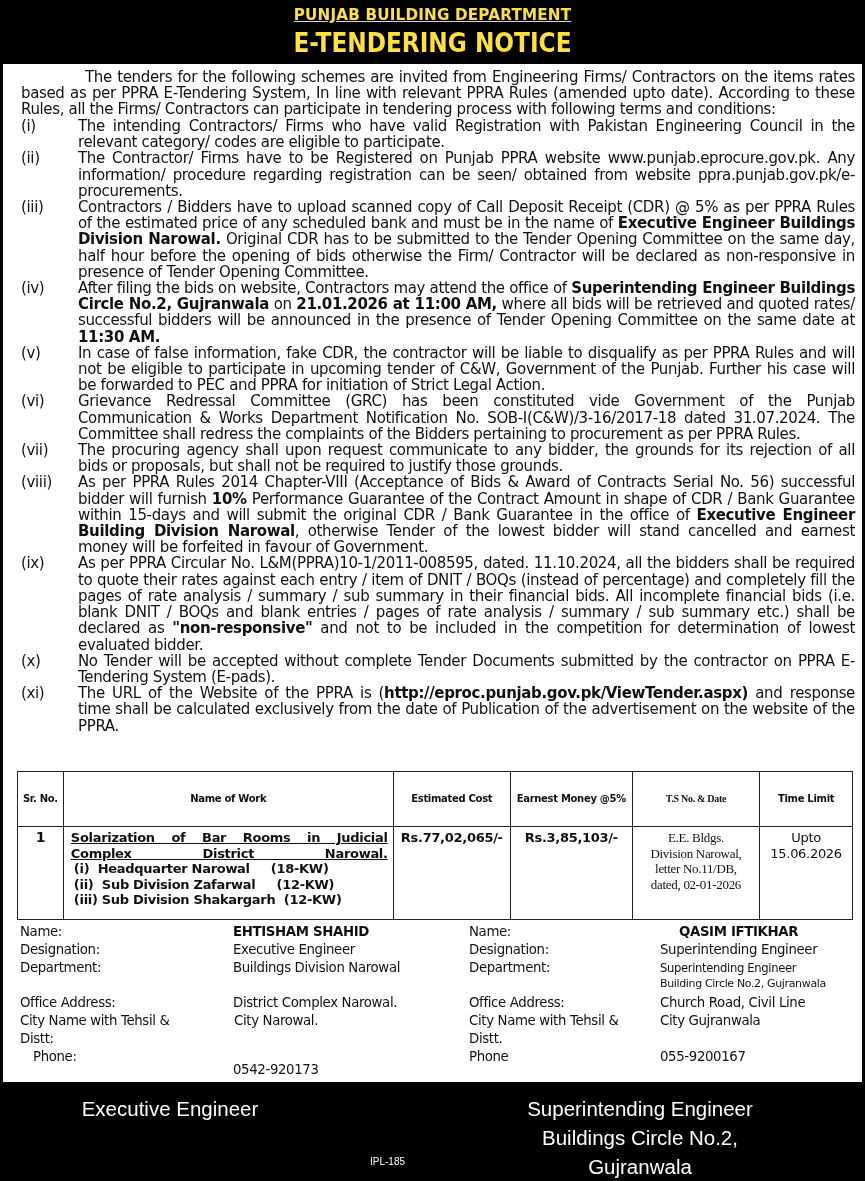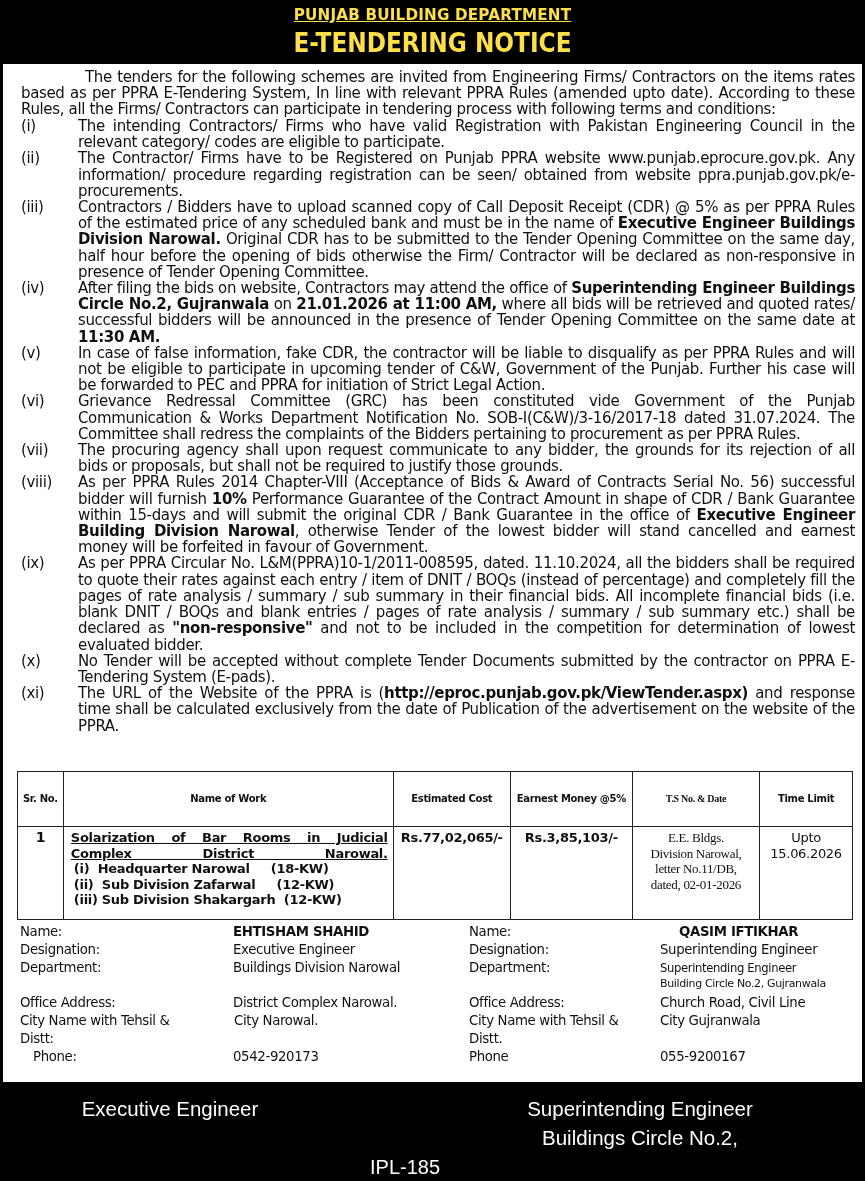--- a/index.html
+++ b/index.html
@@ -33,21 +33,21 @@
   .work-title { font-weight:bold; text-decoration:underline; text-align:justify; text-align-last:justify; padding:0 4px 0 6px; }
   .sub { font-weight:bold; padding-left:9px; white-space:pre; }
   .small { font-size:11.5px; line-height:14.5px; }
   .cost { font-size:11.5px; font-weight:bold; }
   .time { font-size:14px; line-height:17px; }
   .contacts { position:absolute; left:15px; top:860px; width:840px; font-family:"DejaVu Sans","Liberation Sans",sans-serif; font-size:13.3px; letter-spacing:-0.35px; }
   .row { position:absolute; white-space:nowrap; }
   .footer { position:absolute; left:0; top:1082px; width:865px; height:99px; background:#000; color:#fff;
             font-family:"Liberation Sans",sans-serif; }
   .sig { position:absolute; top:12px; text-align:center; font-size:20.5px; line-height:29px; }
-  .ipl { position:absolute; left:370px; top:74px; font-size:20px; }
+  .ipl { position:absolute; left:370px; top:74px; font-size:10px; }
 </style>
 </head>
 <body>
 
 <div class="header">
   <div class="dept">PUNJAB BUILDING DEPARTMENT</div>
   <div class="title">E-TENDERING NOTICE</div>
 </div>
 
 <div class="body-panel">
@@ -144,21 +144,21 @@
     <div class="row" style="left:2px;top:18px;">Designation:</div>
     <div class="row" style="left:215px;top:18px;">Executive Engineer</div>
     <div class="row" style="left:2px;top:36px;">Department:</div>
     <div class="row" style="left:215px;top:36px;">Buildings Division Narowal</div>
     <div class="row" style="left:2px;top:71px;">Office Address:</div>
     <div class="row" style="left:215px;top:71px;">District Complex Narowal.</div>
     <div class="row" style="left:2px;top:89px;">City Name with Tehsil &amp;</div>
     <div class="row" style="left:216px;top:89px;">City Narowal.</div>
     <div class="row" style="left:2px;top:107px;">Distt:</div>
     <div class="row" style="left:2px;top:125px;margin-left:13px;">Phone:</div>
-    <div class="row" style="left:215px;top:125px;text-align:right;">0542-920173</div>
+    <div class="row" style="left:215px;top:138px;text-align:right;">0542-920173</div>
 
     <div class="row" style="left:451px;top:0;">Name:</div>
     <div class="row" style="left:661px;top:0;font-weight:bold;">QASIM IFTIKHAR</div>
     <div class="row" style="left:451px;top:18px;">Designation:</div>
     <div class="row" style="left:642px;top:18px;">Superintending Engineer</div>
     <div class="row" style="left:451px;top:36px;">Department:</div>
     <div class="row" style="left:642px;top:37px;font-size:11.6px;">Superintending Engineer</div>
     <div class="row" style="left:642px;top:53px;font-size:11px;">Building Circle No.2, Gujranwala</div>
     <div class="row" style="left:451px;top:71px;">Office Address:</div>
     <div class="row" style="left:642px;top:71px;">Church Road, Civil Line</div>
@@ -171,14 +171,15 @@
 </div>
 
 <div class="footer">
   <div class="sig" style="left:20px;width:300px;">
     <div>Executive Engineer</div>
   </div>
   <div class="ipl">IPL-185</div>
   <div class="sig" style="left:470px;width:340px;">
     <div>Superintending Engineer</div>
     <div>Buildings Circle No.2,</div>
+    <div>Gujranwala</div>
   </div>
 </div>
 
 </body></html>

